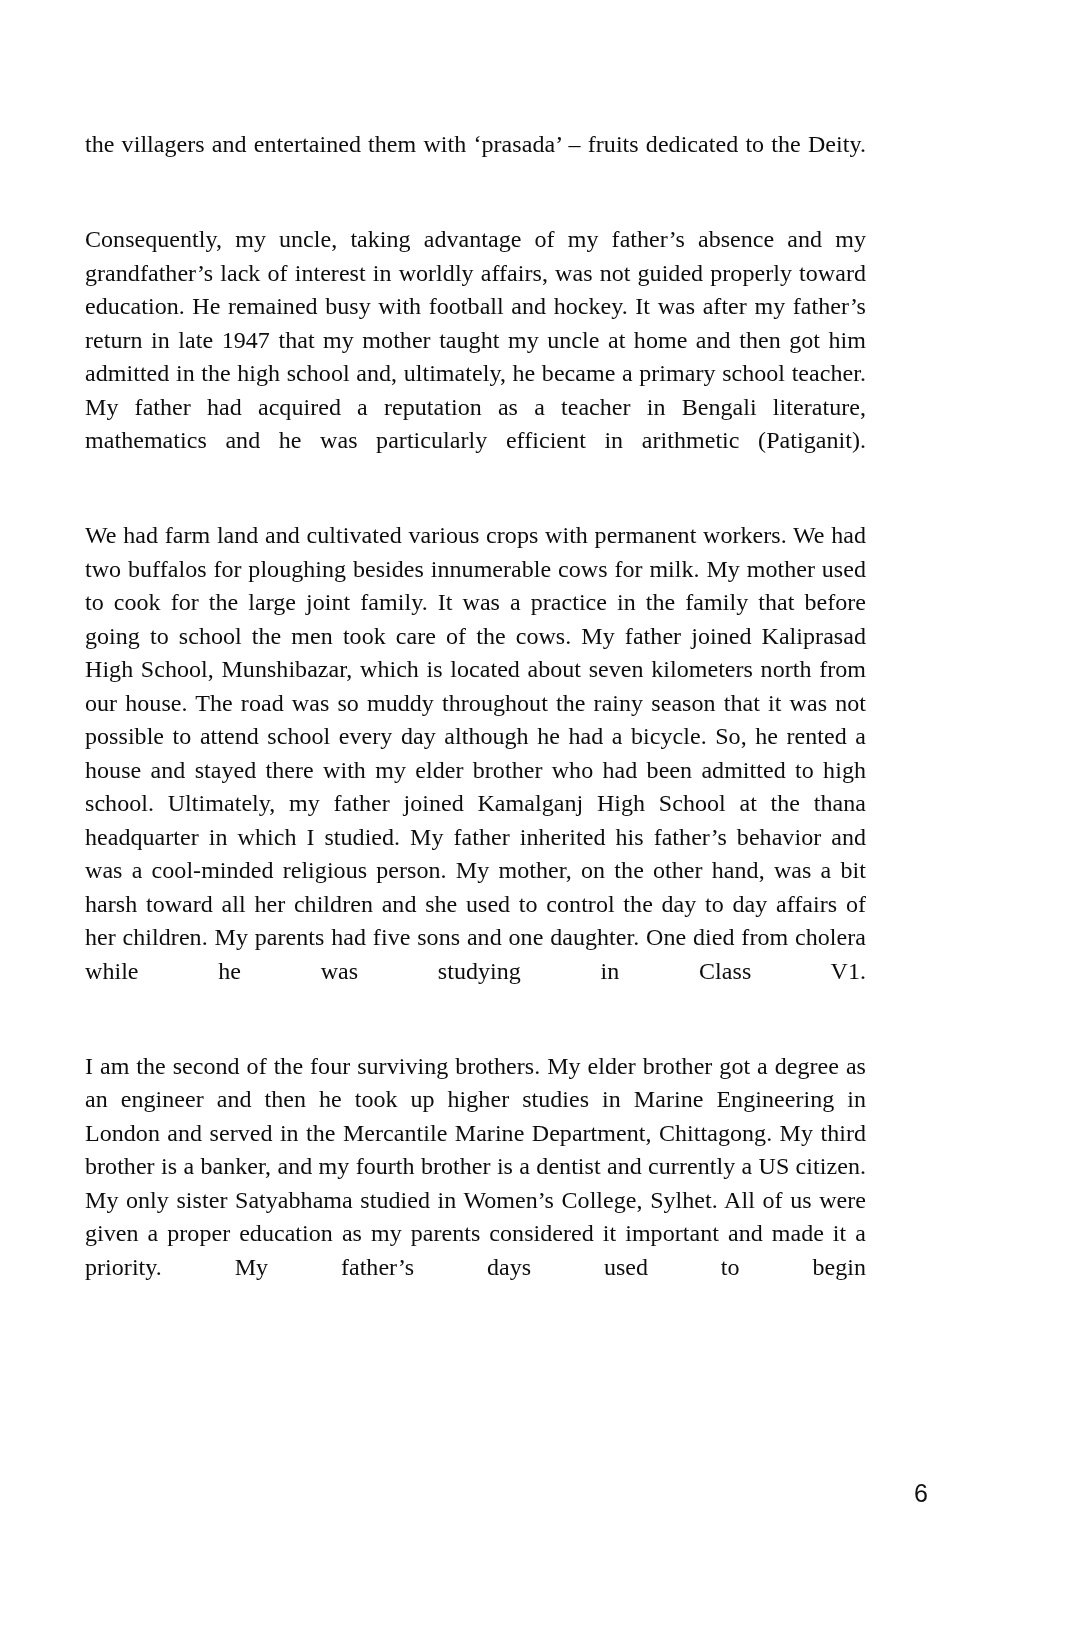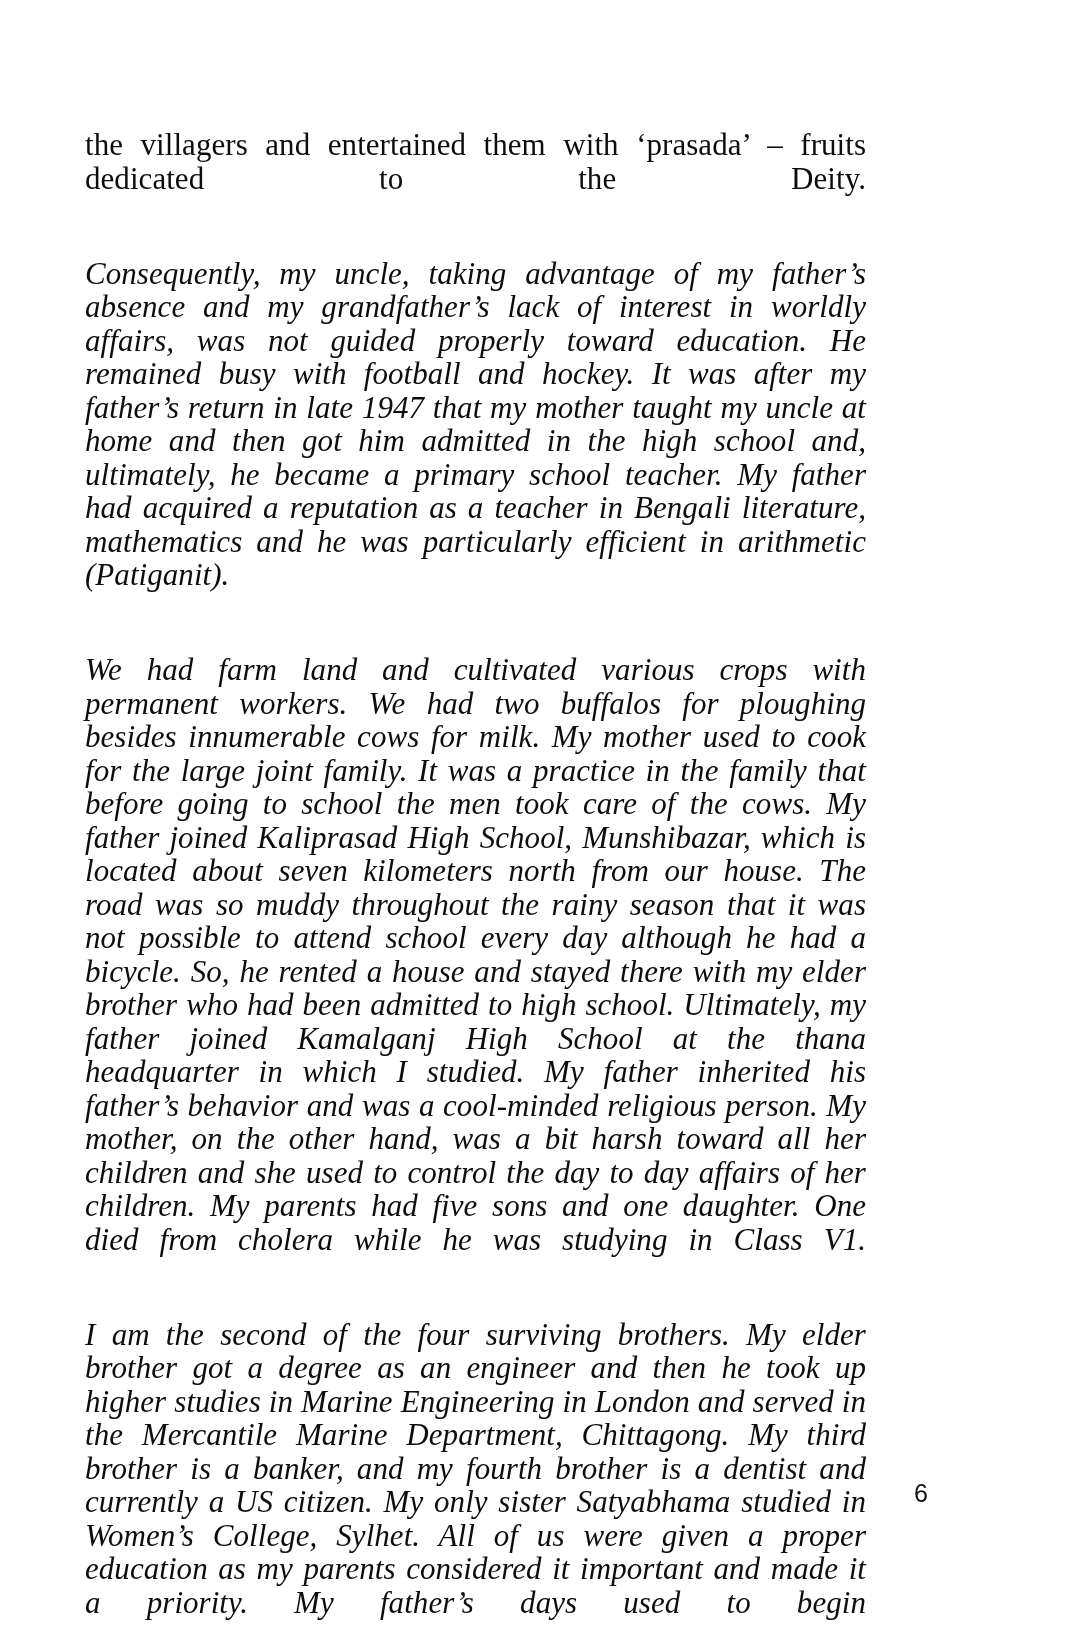--- a/index.html
+++ b/index.html
@@ -28,31 +28,30 @@
     position: absolute;
     left: 85px;
     top: 128px;
     width: 781px;
   }
 
   .para {
     margin: 0 0 0 0;
     text-align: justify;
     text-justify: inter-word;
-    font-size: 31px;
+    font-size: 24px;
     line-height: 33.5px;
     letter-spacing: 0.05px;
     word-spacing: 0.2px;
     hyphens: none;
   }
 
   
   .para + .para {
     margin-top: 28px;
-    font-style: italic;
   }
 
   
   .para:after {
     content: "";
     display: inline-block;
     width: 100%;
   }
 
   #page-number {

